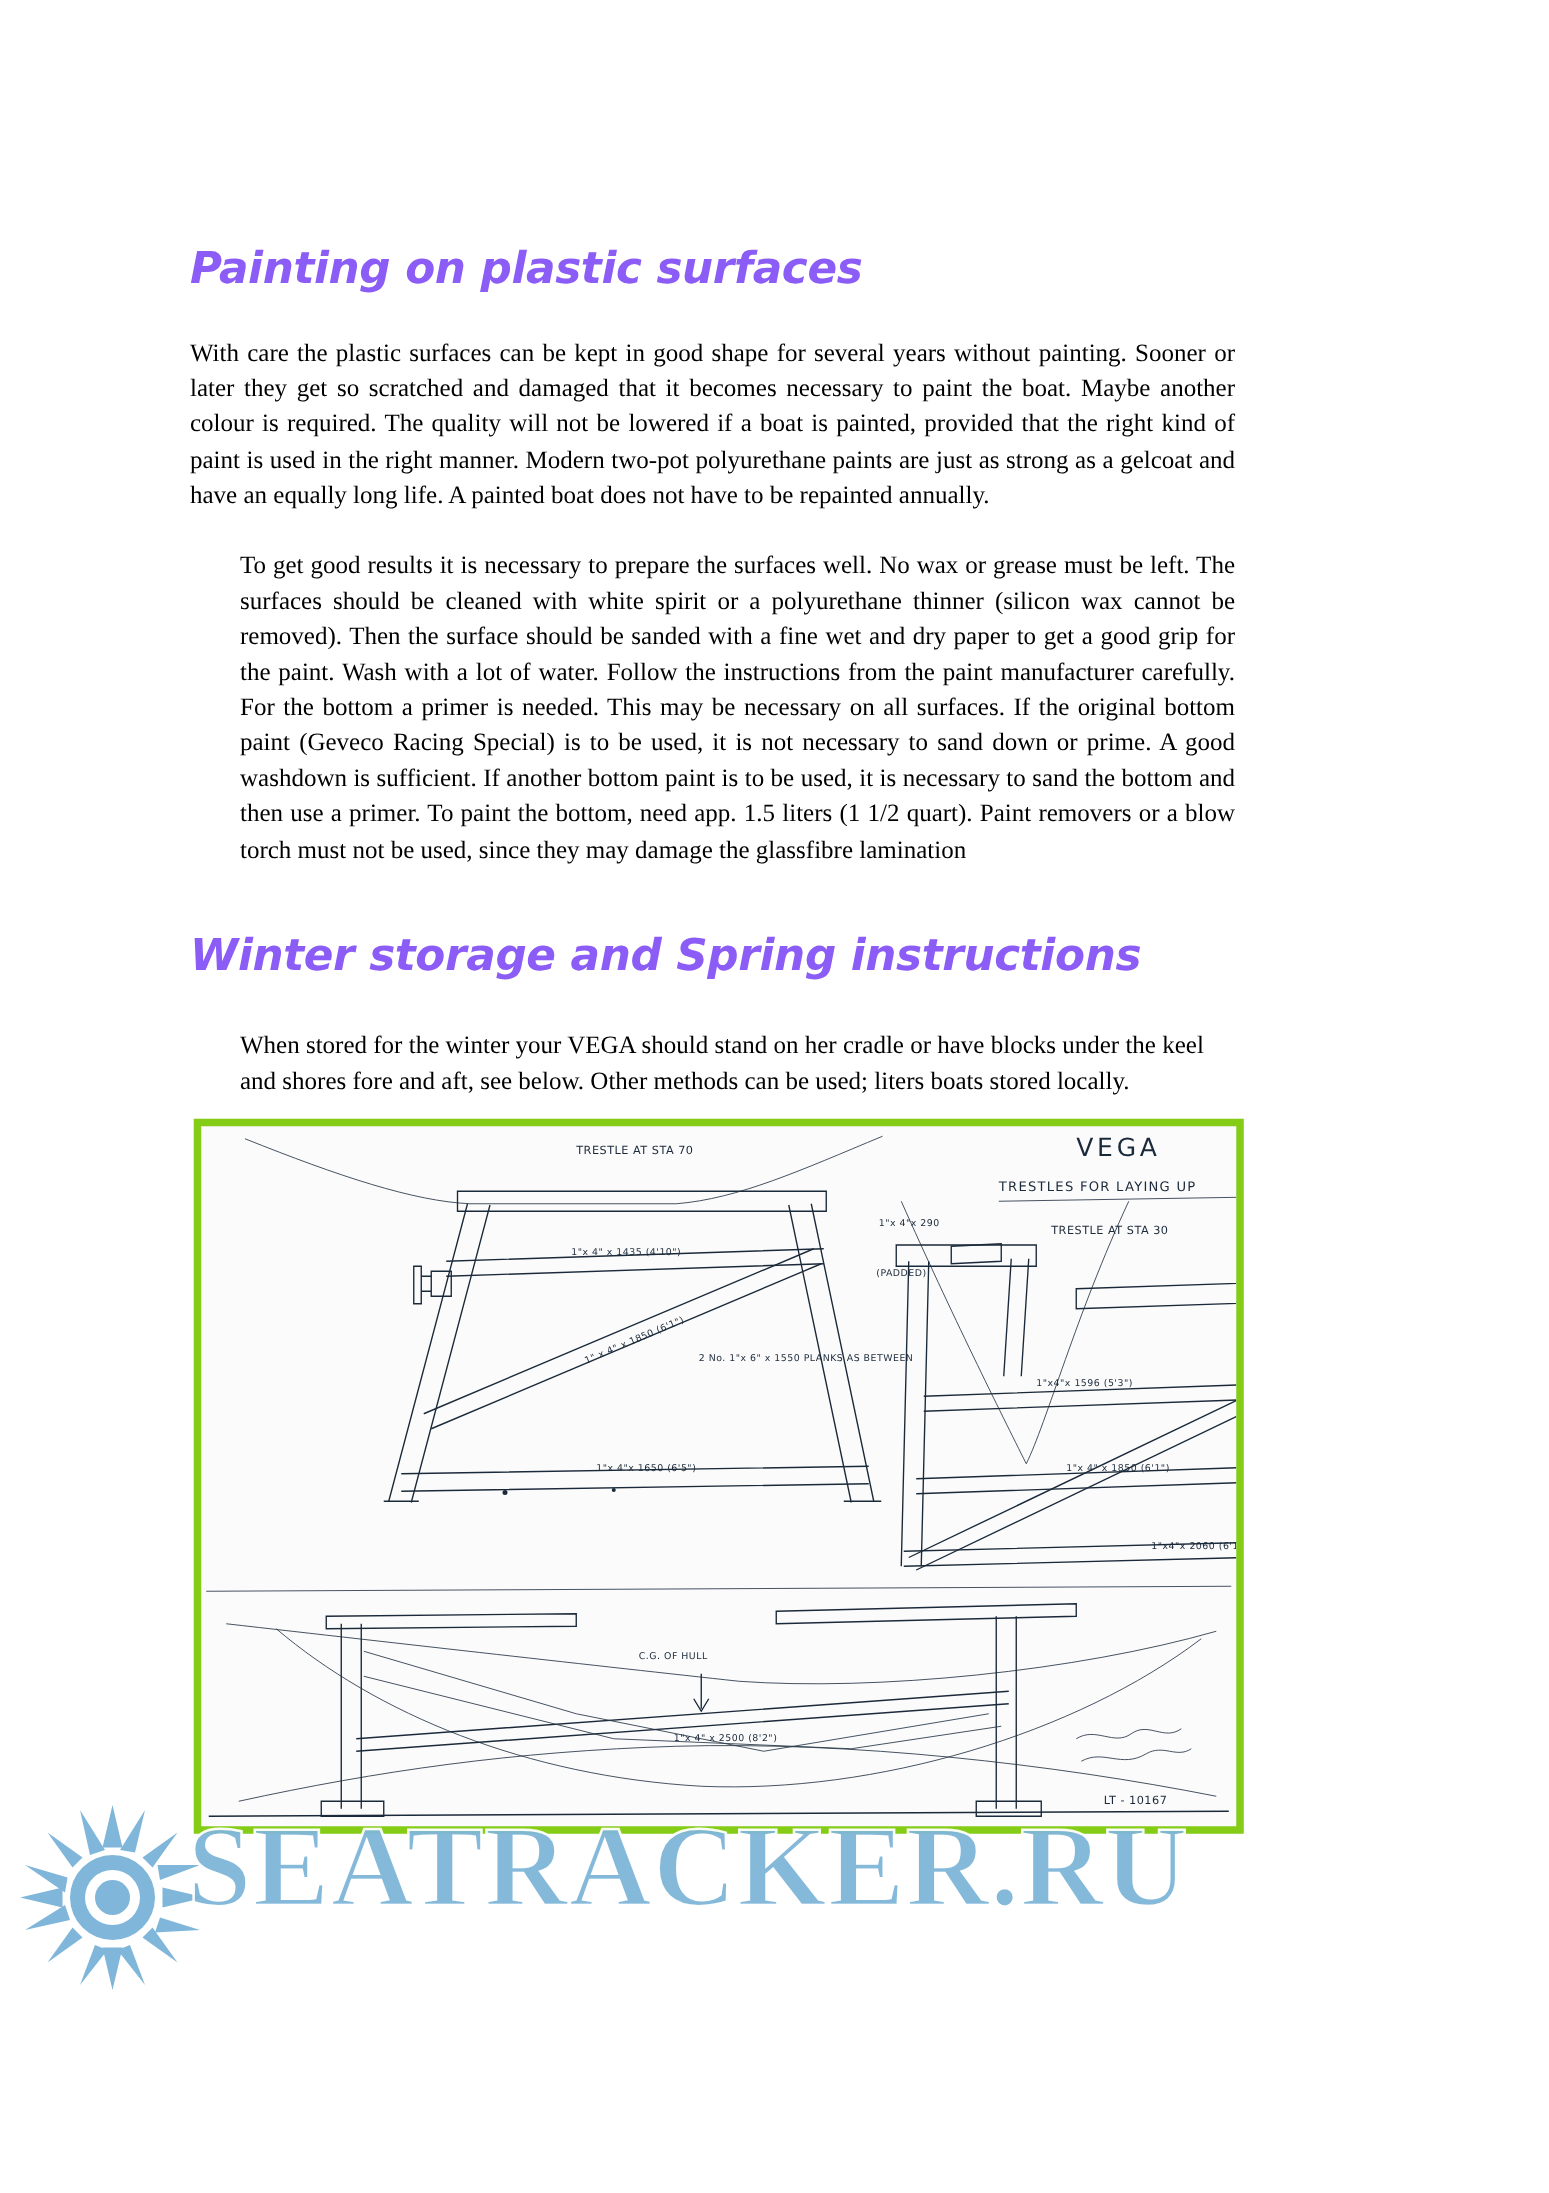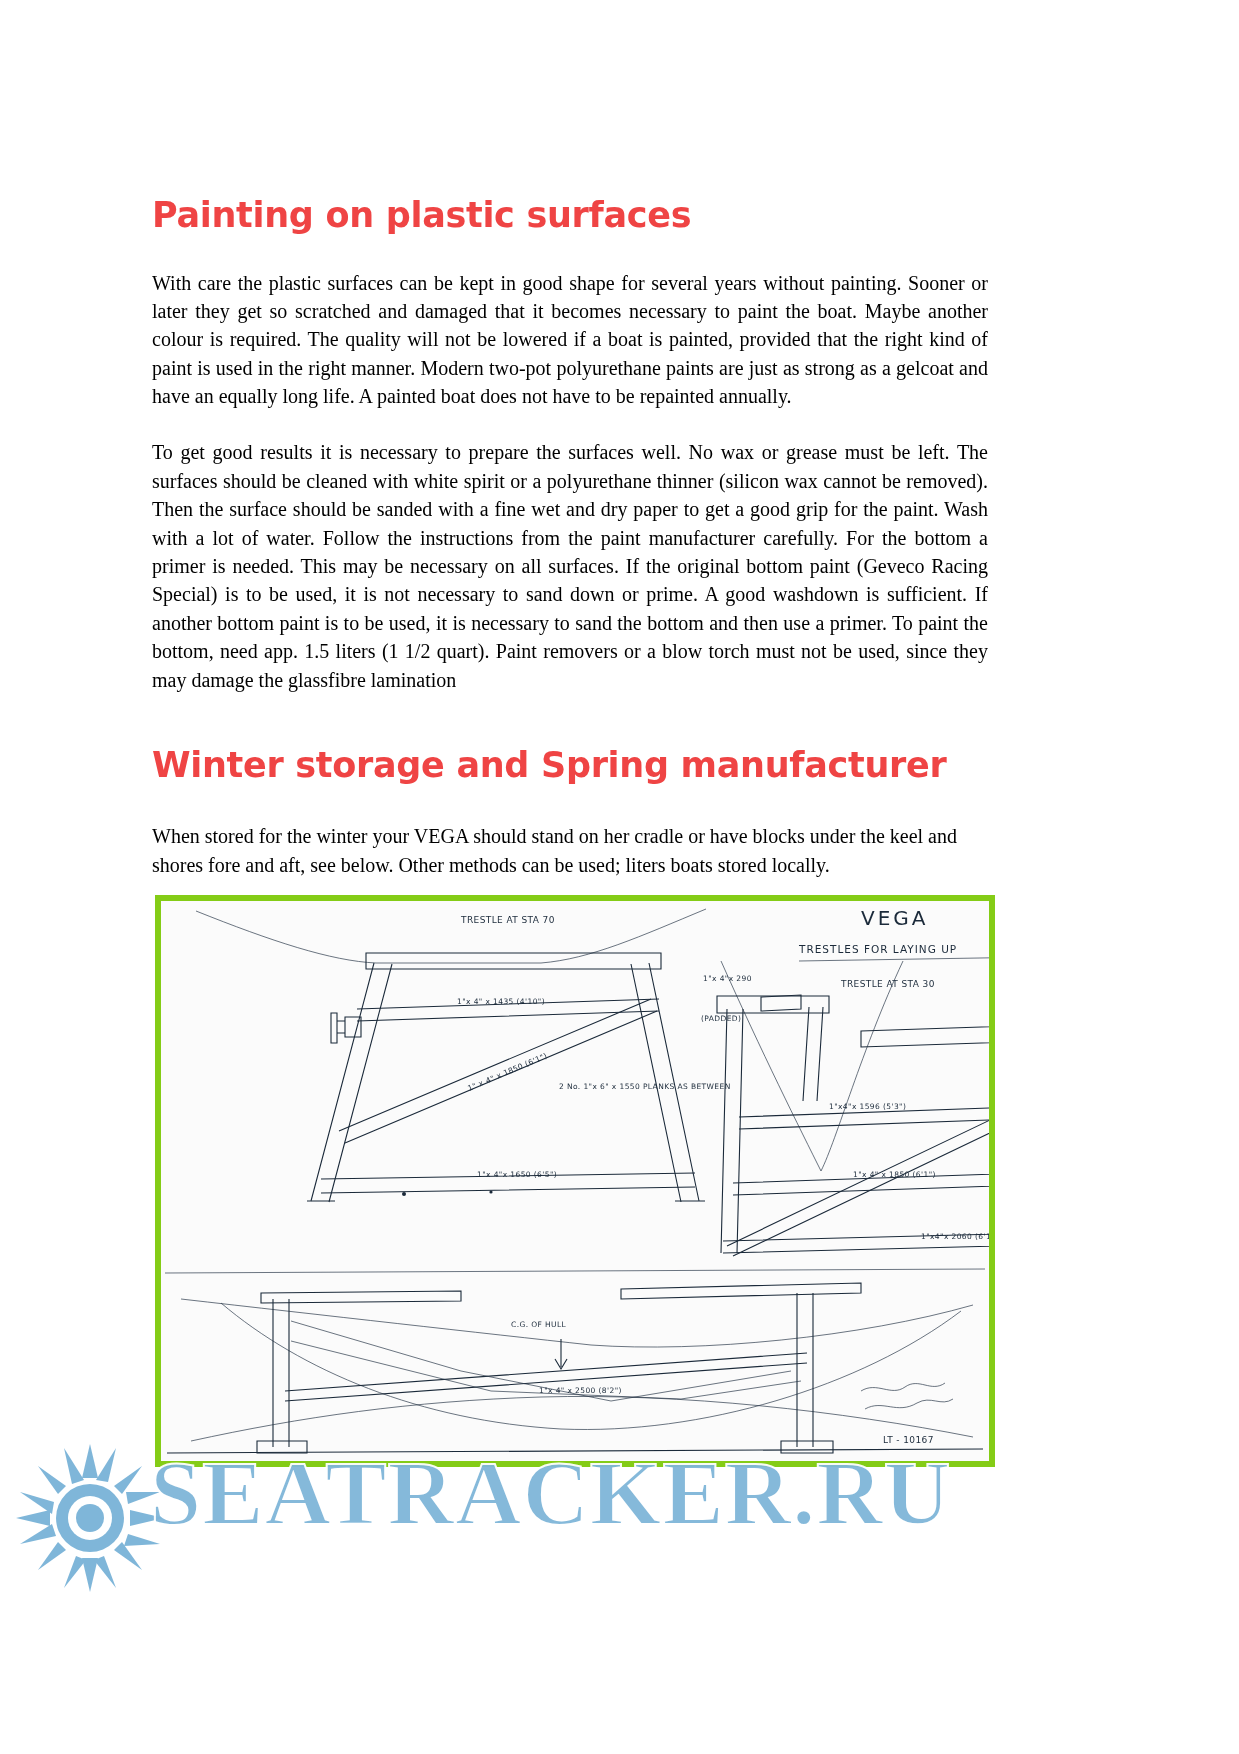--- a/index.html
+++ b/index.html
@@ -22,39 +22,41 @@
   }
   .content {
     position: absolute;
     left: 152px;
     top: 196px;
     width: 836px;
   }
   h1.doc-heading {
     font-family: "DejaVu Sans", sans-serif;
     font-weight: bold;
-    color: #ef4444;
+    font-style: italic;
+    color: #8b5cf6;
     font-size: 35px;
     letter-spacing: -0.3px;
     margin: 0 0 34px 0;
     line-height: 1.1;
   }
   h1.doc-heading.second {
     margin-top: 52px;
     margin-bottom: 38px;
     font-size: 35px;
   }
   p.body-par {
     font-size: 20px;
     line-height: 1.42;
     text-align: justify;
     margin: 0 0 28px 0;
   }
   p.body-par.last {
     margin-bottom: 0;
+    margin-left: 40px;
   }
   p.body-par.nojust {
     text-align: left;
   }
   .figure {
     position: absolute;
     left: 155px;
     top: 895px;
     width: 828px;
     height: 560px;
@@ -130,21 +132,21 @@
 <div class="page">
 
   <div class="content">
 
     <h1 class="doc-heading">Painting on plastic surfaces</h1>
 
     <p class="body-par">With care the plastic surfaces can be kept in good shape for several years without painting. Sooner or later they get so scratched and damaged that it becomes necessary to paint the boat. Maybe another colour is required. The quality will not be lowered if a boat is painted, provided that the right kind of paint is used in the right manner. Modern two-pot polyurethane paints are just as strong as a gelcoat and have an equally long life. A painted boat does not have to be repainted annually.</p>
 
     <p class="body-par last">To get good results it is necessary to prepare the surfaces well. No wax or grease must be left. The surfaces should be cleaned with white spirit or a polyurethane thinner (silicon wax cannot be removed). Then the surface should be sanded with a fine wet and dry paper to get a good grip for the paint. Wash with a lot of water. Follow the instructions from the paint manufacturer carefully. For the bottom a primer is needed. This may be necessary on all surfaces. If the original bottom paint (Geveco Racing Special) is to be used, it is not necessary to sand down or prime. A good washdown is sufficient. If another bottom paint is to be used, it is necessary to sand the bottom and then use a primer. To paint the bottom, need app. 1.5 liters (1 1/2 quart). Paint removers or a blow torch must not be used, since they may damage the glassfibre lamination</p>
 
-    <h1 class="doc-heading second">Winter storage and Spring manufacturer</h1>
+    <h1 class="doc-heading second">Winter storage and Spring instructions</h1>
 
     <p class="body-par nojust last">When stored for the winter your VEGA should stand on her cradle or have blocks under the keel and shores fore and aft, see below. Other methods can be used; liters boats stored locally.</p>
   </div>
 
   <div class="figure">
     <svg viewBox="0 0 828 560" preserveAspectRatio="none">
 
       <path class="fig-ink-thin" d="M35,10 C110,40 170,60 215,62 L380,62 C430,58 480,35 545,8"></path>
 
       <path class="fig-ink" d="M205,52 L500,52 L500,68 L205,68 Z"></path>

